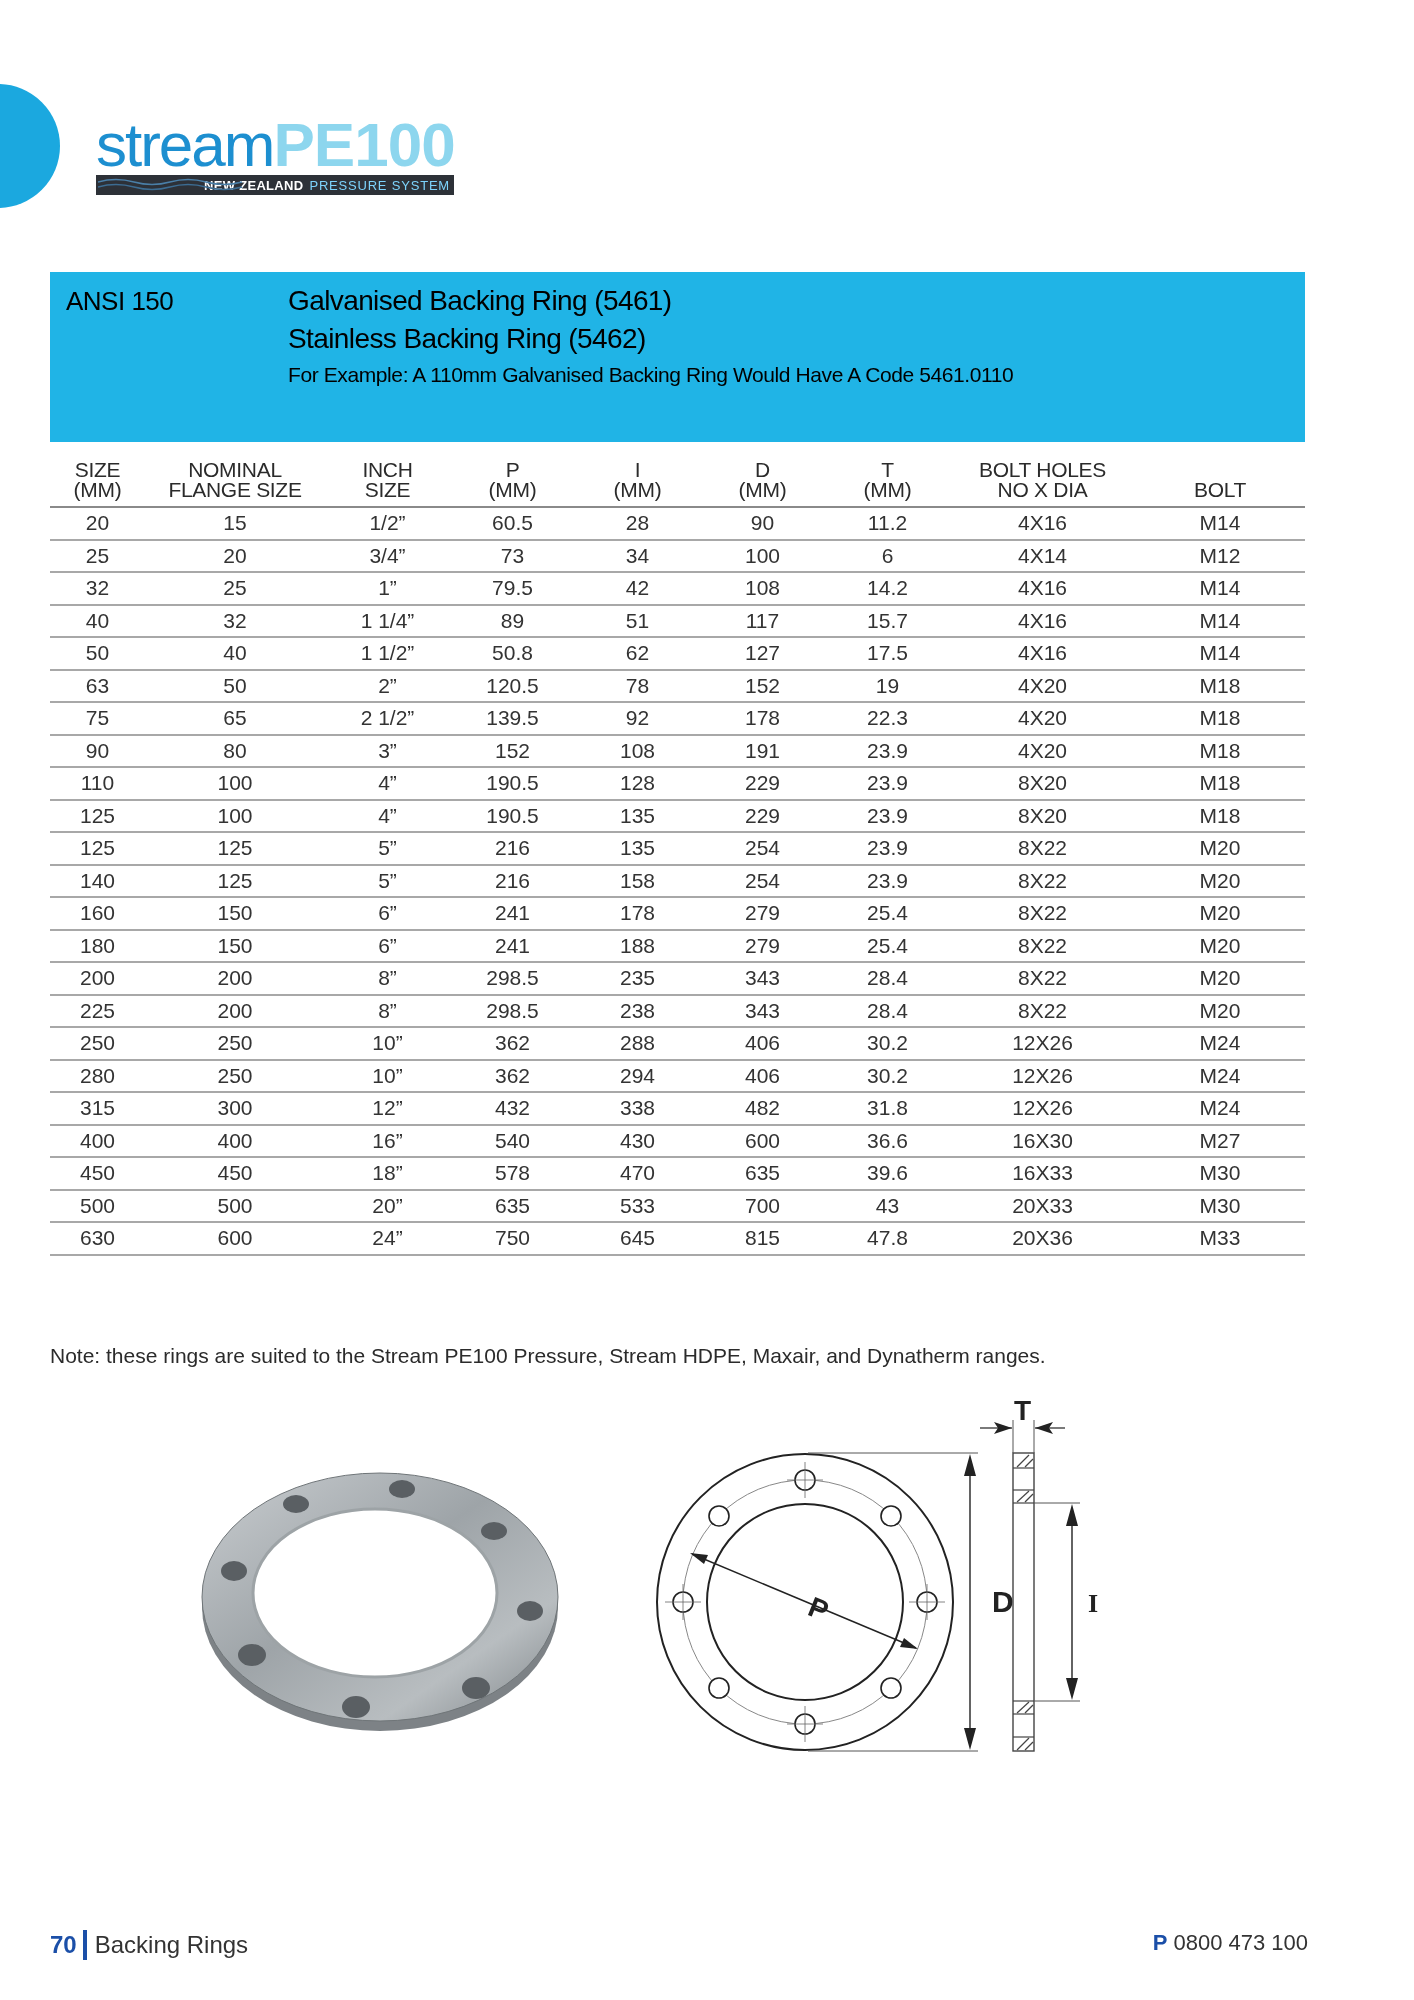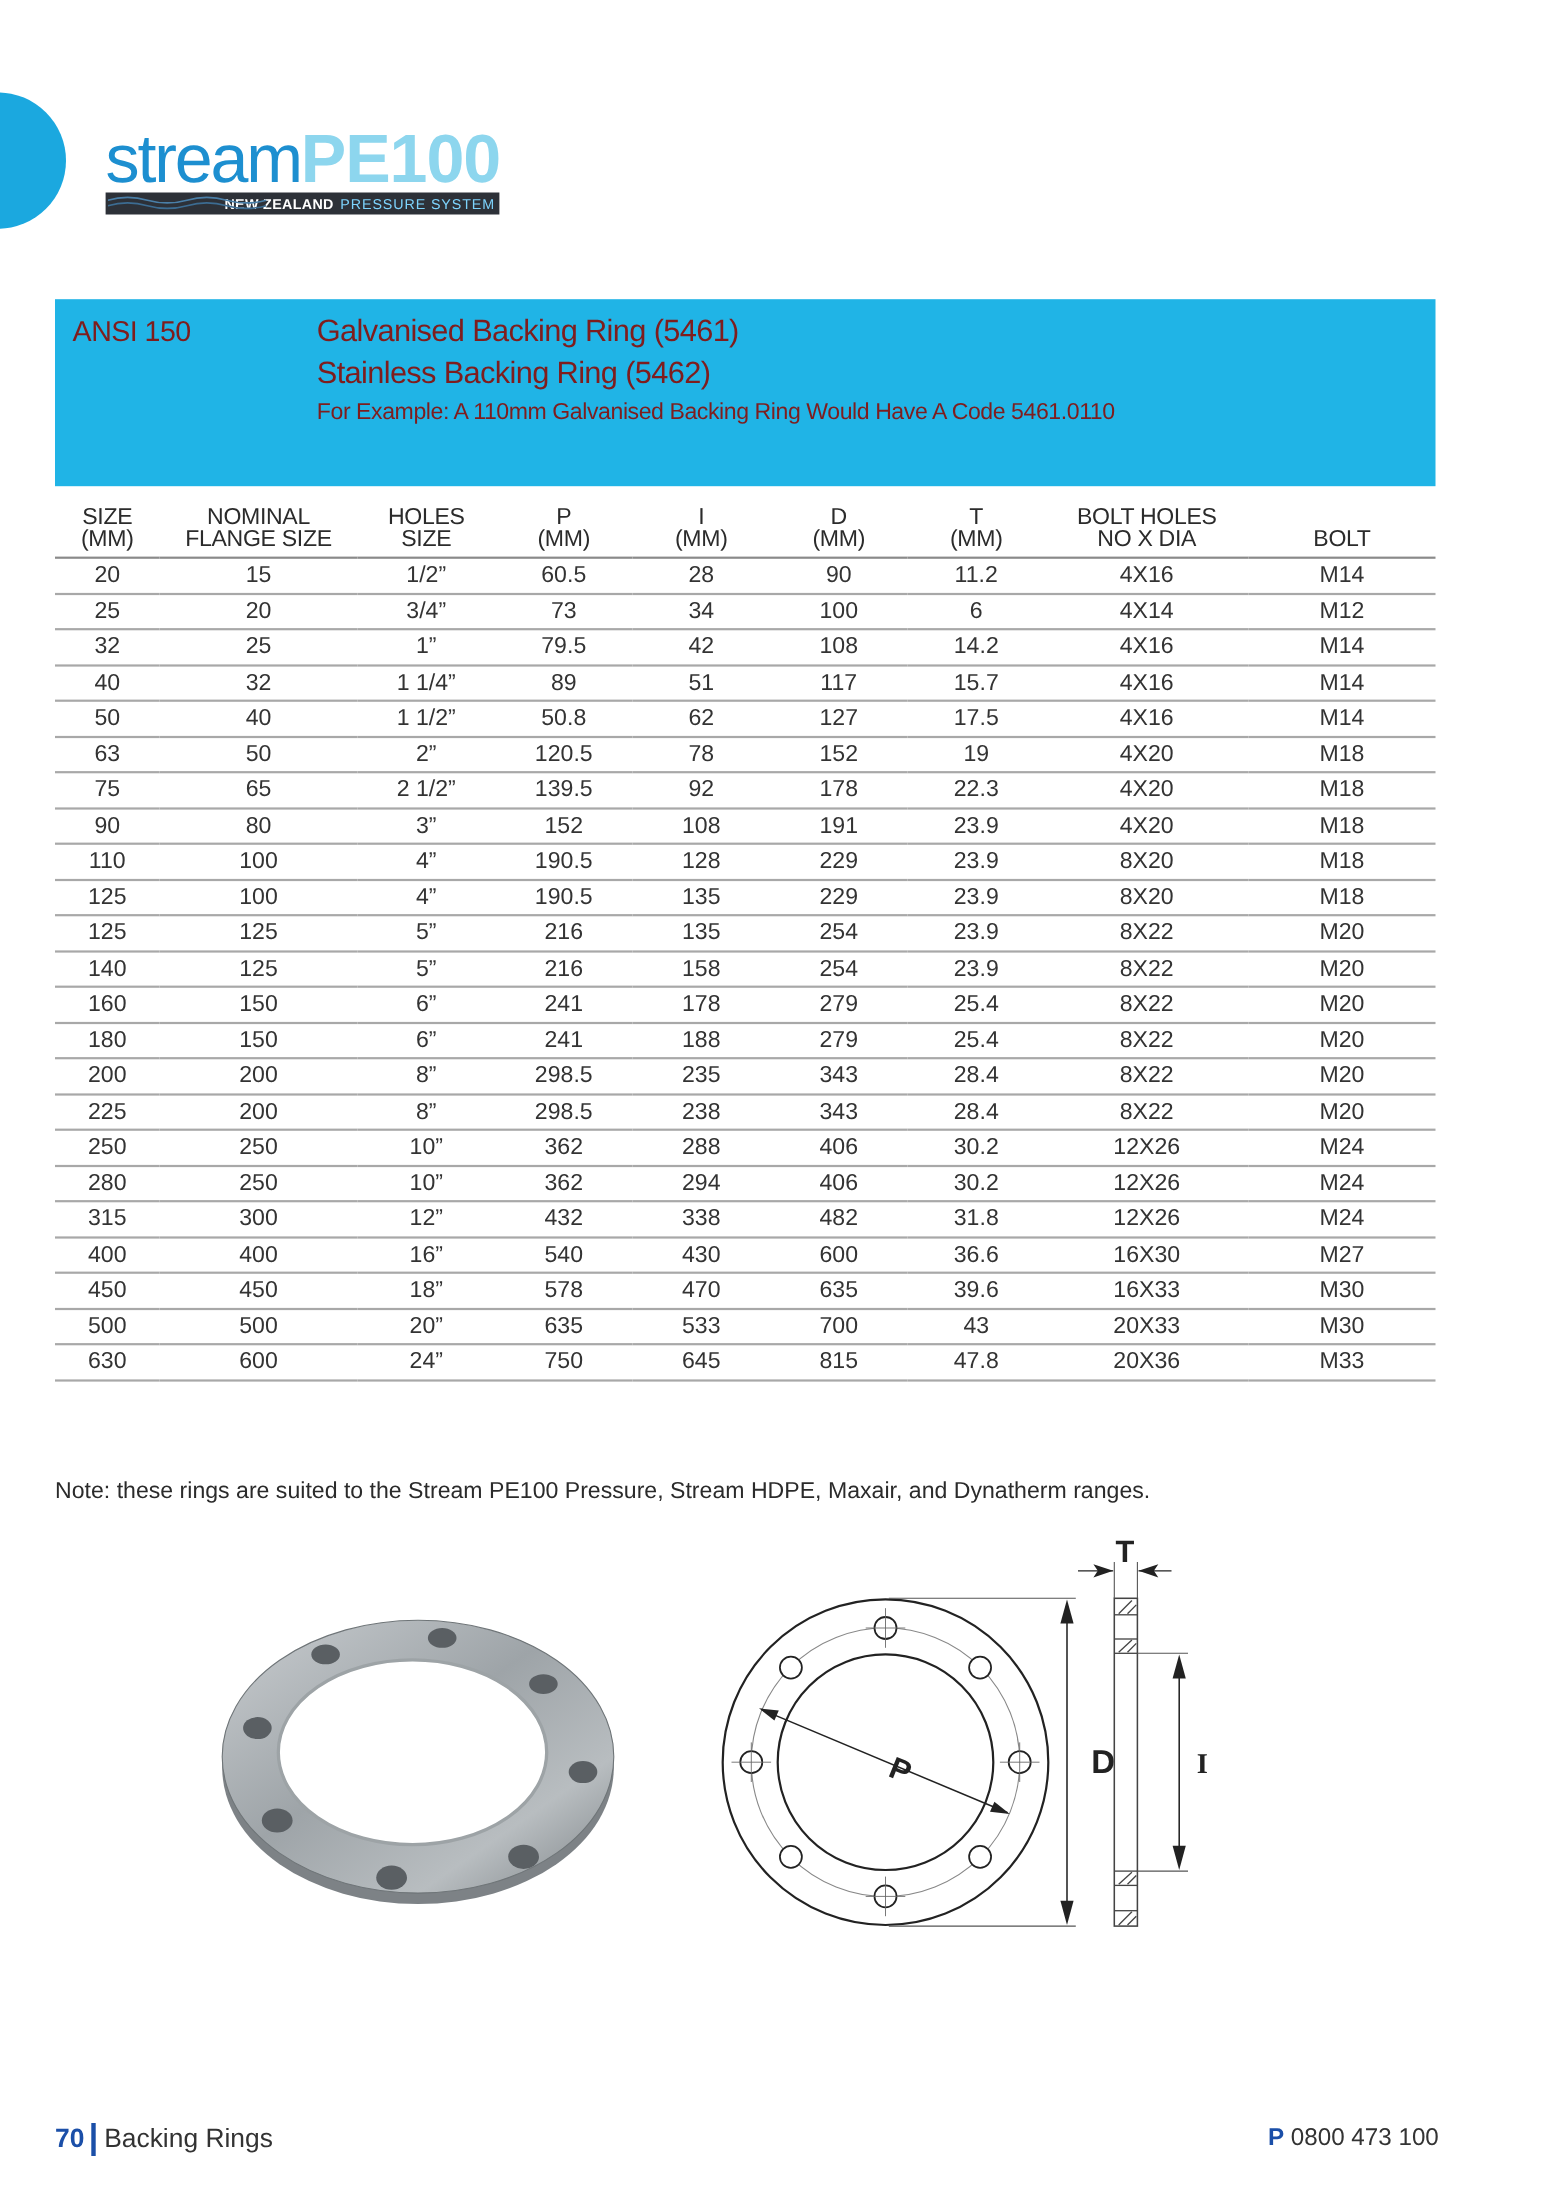--- a/index.html
+++ b/index.html
@@ -19,21 +19,21 @@
   .logo-bar {
     position: absolute; left: 0; top: 53px; width: 358px; height: 20px; background: #2d3138;
     display: flex; align-items: center; justify-content: flex-end; padding-right: 4px; box-sizing: border-box;
   }
   .logo-bar .nz { color: #ffffff; font-weight: bold; font-size: 13px; margin-right: 6px; letter-spacing: .3px; }
   .logo-bar .ps { color: #7dd3fc; font-size: 13px; letter-spacing: .8px; }
   .logo-waves { position: absolute; left: 2px; top: 55px; }
 
   .banner {
     position: absolute; left: 50px; top: 272px; width: 1255px; height: 170px;
-    background: #20B4E6; color: #7f1d1d; box-sizing: border-box;
+    background: #20B4E6; color: #000000; box-sizing: border-box;
   }
   .banner .std { position: absolute; left: 16px; top: 14px; font-size: 26px; letter-spacing: -.5px; }
   .banner .lines { position: absolute; left: 238px; top: 10px; }
   .banner .line { font-size: 28px; line-height: 38px; letter-spacing: -.6px; }
   .banner .example { font-size: 21px; line-height: 30px; margin-top: 2px; letter-spacing: -.4px; }
 
   table.specs {
     position: absolute; left: 50px; top: 460px; width: 1255px;
     border-collapse: collapse; table-layout: fixed;
   }
@@ -100,21 +100,21 @@
     <tr id="hdr">
         <th>
           <div>SIZE</div>
           <div>(MM)</div>
         </th>
         <th>
           <div>NOMINAL</div>
           <div>FLANGE SIZE</div>
         </th>
         <th>
-          <div>HOLES</div>
+          <div>INCH</div>
           <div>SIZE</div>
         </th>
         <th>
           <div>P</div>
           <div>(MM)</div>
         </th>
         <th>
           <div>I</div>
           <div>(MM)</div>
         </th>

